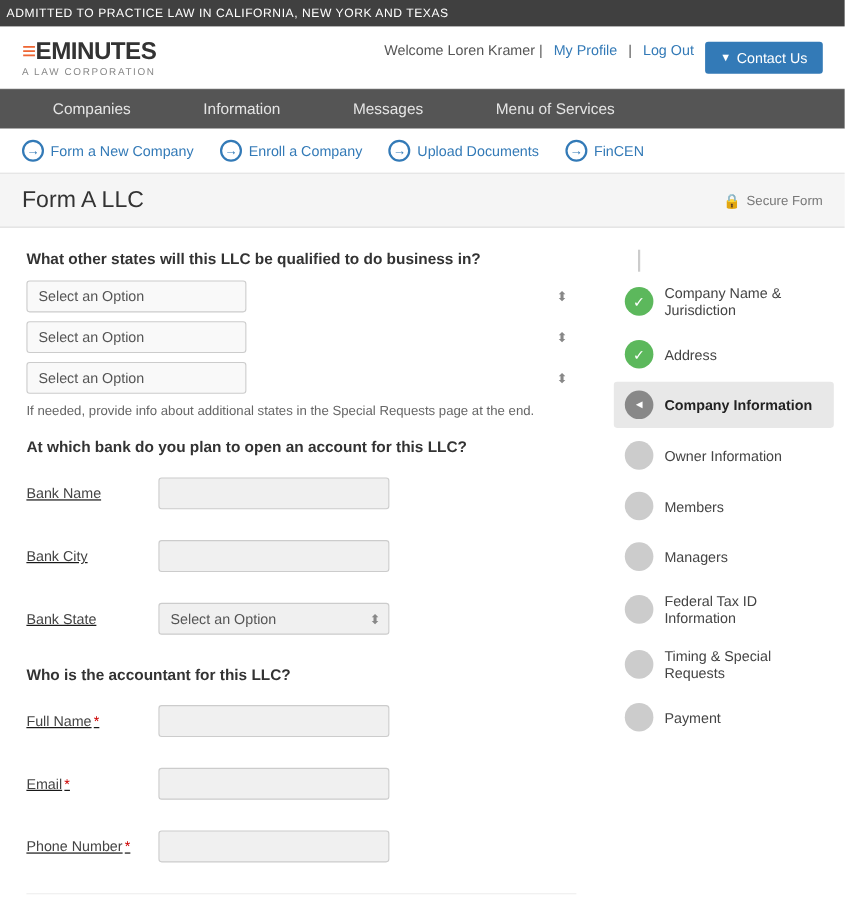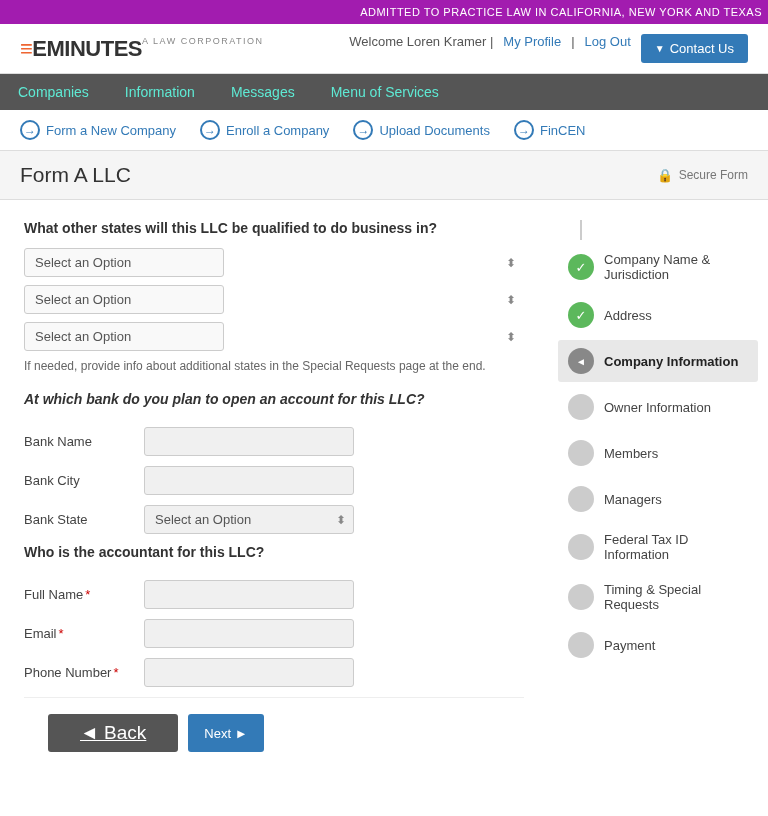--- a/index.html
+++ b/index.html
@@ -1,36 +1,36 @@
 <!DOCTYPE html>
 <html><head>
   <meta charset="utf-8">
   <style>
     * { box-sizing: border-box; margin: 0; padding: 0; }
     body { font-family: Arial, sans-serif; font-size: 14px; background: #fff; width: 768px; }
 
     
     .top-banner {
-      background: #a21caf;
+      background: #404040;
       color: #fff;
-      text-align: right;
+      text-align: left;
       font-size: 11px;
       padding: 6px;
       letter-spacing: 0.5px;
     }
 
     
     .header {
       display: flex;
       align-items: center;
       justify-content: space-between;
       padding: 10px 20px;
       border-bottom: 1px solid #ddd;
     }
-    .logo-area { display: flex; flex-direction: row; }
+    .logo-area { display: flex; flex-direction: column; }
     .logo-text { font-size: 22px; font-weight: bold; color: #333; letter-spacing: -0.5px; }
     .logo-text span { color: #333; }
     .logo-subtitle { font-size: 9px; color: #888; letter-spacing: 1.5px; text-transform: uppercase; }
     .header-right { display: flex; align-items: flex-start; gap: 10px; font-size: 13px; color: #555; }
     .header-right a { color: #337ab7; text-decoration: none; }
     .contact-btn {
       background: #337ab7;
       color: #fff;
       border: none;
       padding: 7px 14px;
@@ -42,24 +42,25 @@
       gap: 5px;
     }
     .contact-btn::before { content: '▼'; font-size: 10px; }
 
     
     .nav {
       background: #555;
       display: flex;
     }
     .nav-item {
-      color: #5eead4;
+      color: #e5e5e5;
       padding: 10px 18px;
       font-size: 14px;
       cursor: pointer;
+      margin-left: 30px;
     }
 
     
     .sub-nav {
       background: #fff;
       border-bottom: 1px solid #ddd;
       display: flex;
       align-items: center;
       padding: 10px 20px;
       gap: 24px;
@@ -130,25 +131,26 @@
       pointer-events: none;
       color: #888;
       font-size: 12px;
     }
     .helper-text {
       font-size: 12px;
       color: #666;
       margin: 8px 0 18px 0;
     }
 
-    .bank-section { margin-bottom: 20px; font-style: italic; }
+    .bank-section { margin-bottom: 20px; }
     .form-row {
       display: flex;
       align-items: center;
-      margin-bottom: 10px;
+      margin-bottom: 28px;
+      text-decoration: underline;
     }
     .form-label {
       width: 120px;
       font-size: 13px;
       color: #444;
       flex-shrink: 0;
     }
     .form-input {
       width: 210px;
       padding: 6px 10px;

